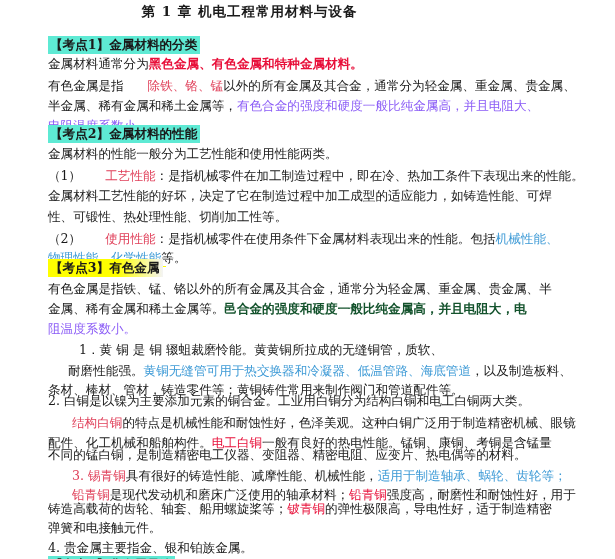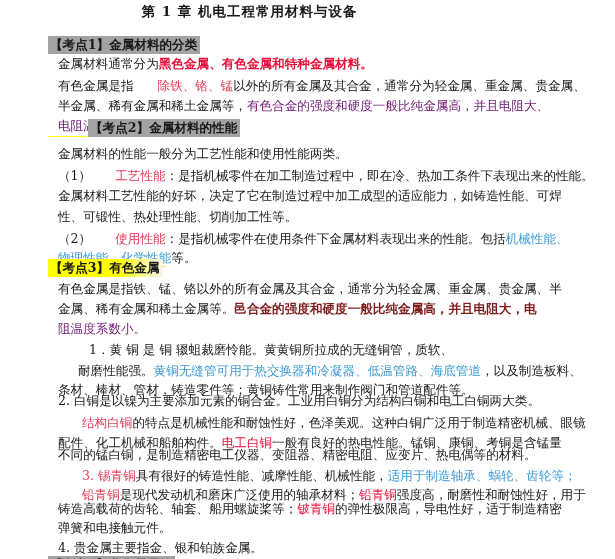--- a/index.html
+++ b/index.html
@@ -1,44 +1,44 @@
 <!DOCTYPE html>
 <html><head>
   <meta charset="utf-8">
   <style>
     html, body { margin:0; padding:0; background:#ffffff; }
     body { width:615px; height:559px; overflow:hidden; position:relative;
       font-family: "DejaVu Serif", "Liberation Serif", serif; color:#1a1a1a; }
     .title { position:absolute; top:3px; left:0; width:499px; text-align:center;
       font-size:13.5px; font-weight:bold; letter-spacing:1px; }
-    .line { position:absolute; left:58px; font-size:12.6px; white-space:nowrap; line-height:16px; }
+    .line { position:absolute; left:48px; font-size:12.6px; white-space:nowrap; line-height:16px; }
     .heading { position:absolute; left:48px; font-size:12.6px; font-weight:bold;
-      background:#a3a3a3; padding:1px 3px 1px 2px; line-height:16px; }
+      background:#5eead4; padding:1px 3px 1px 2px; line-height:16px; }
     .heading.h3 { background:linear-gradient(90deg,#ffff00 0%,#ffff00 60%,#f4f4f4 100%); }
     .red { color:#e8103a; }
     .redb { color:#e8103a; font-weight:bold; }
     .pink { color:#e0405a;padding-left:24px; }
-    .green { color:#701a75; }
-    .greenb { color:#7f1d1d; font-weight:bold; }
+    .green { color:#8b5cf6; }
+    .greenb { color:#14532d; font-weight:bold; }
     .blue { color:#3d9ad6; }
     .uline { position:absolute; height:1px; background:#ffff00; }
   </style>
 </head>
 <body>
 
 <div class="title">第 1 章   机电工程常用材料与设备</div>
 
 <div class="heading" style="top:36px;">【考点1】金属材料的分类</div>
 <div class="line" style="top:56px;"><span>金属材料通常分为</span><span class="redb">黑色金属、有色金属和特种金属材料。</span></div>
 <div class="line" style="top:78px;"><span>有色金属是指</span><span class="pink">除铁、铬、锰</span><span>以外的所有金属及其合金，通常分为轻金属、重金属、贵金属、</span></div>
 <div class="line" style="top:98px;"><span>半金属、稀有金属和稀土金属等，</span><span class="green">有色合金的强度和硬度一般比纯金属高，并且电阻大、</span></div>
 <div class="line green" style="top:118px;">电阻温度系数小。</div>
 <div class="uline" style="top:136px; left:48px; width:128px;"></div>
 
-<div class="heading" style="top:119px;margin-left:40px;">【考点2】金属材料的性能</div>
+<div class="heading" style="top:125px;">【考点2】金属材料的性能</div>
 <div class="line" style="top:146px;">金属材料的性能一般分为工艺性能和使用性能两类。</div>
 <div class="line" style="top:168px;"><span>（1）</span><span class="pink">工艺性能</span><span>：是指机械零件在加工制造过程中，即在冷、热加工条件下表现出来的性能。</span></div>
 <div class="line" style="top:188px;">金属材料工艺性能的好坏，决定了它在制造过程中加工成型的适应能力，如铸造性能、可焊</div>
 <div class="line" style="top:209px;">性、可锻性、热处理性能、切削加工性等。</div>
 <div class="line" style="top:231px;"><span>（2）</span><span class="pink">使用性能</span><span>：是指机械零件在使用条件下金属材料表现出来的性能。包括</span><span class="blue">机械性能、</span></div>
 <div class="line" style="top:250px;"><span class="blue">物理性能、化学性能</span><span>等。</span></div>
 <div class="uline" style="top:266px; left:48px; width:118px;"></div>
 
 <div class="heading h3" style="top:259px;">【考点3】有色金属</div>
 <div class="line" style="top:281px;">有色金属是指铁、锰、铬以外的所有金属及其合金，通常分为轻金属、重金属、贵金属、半</div>

